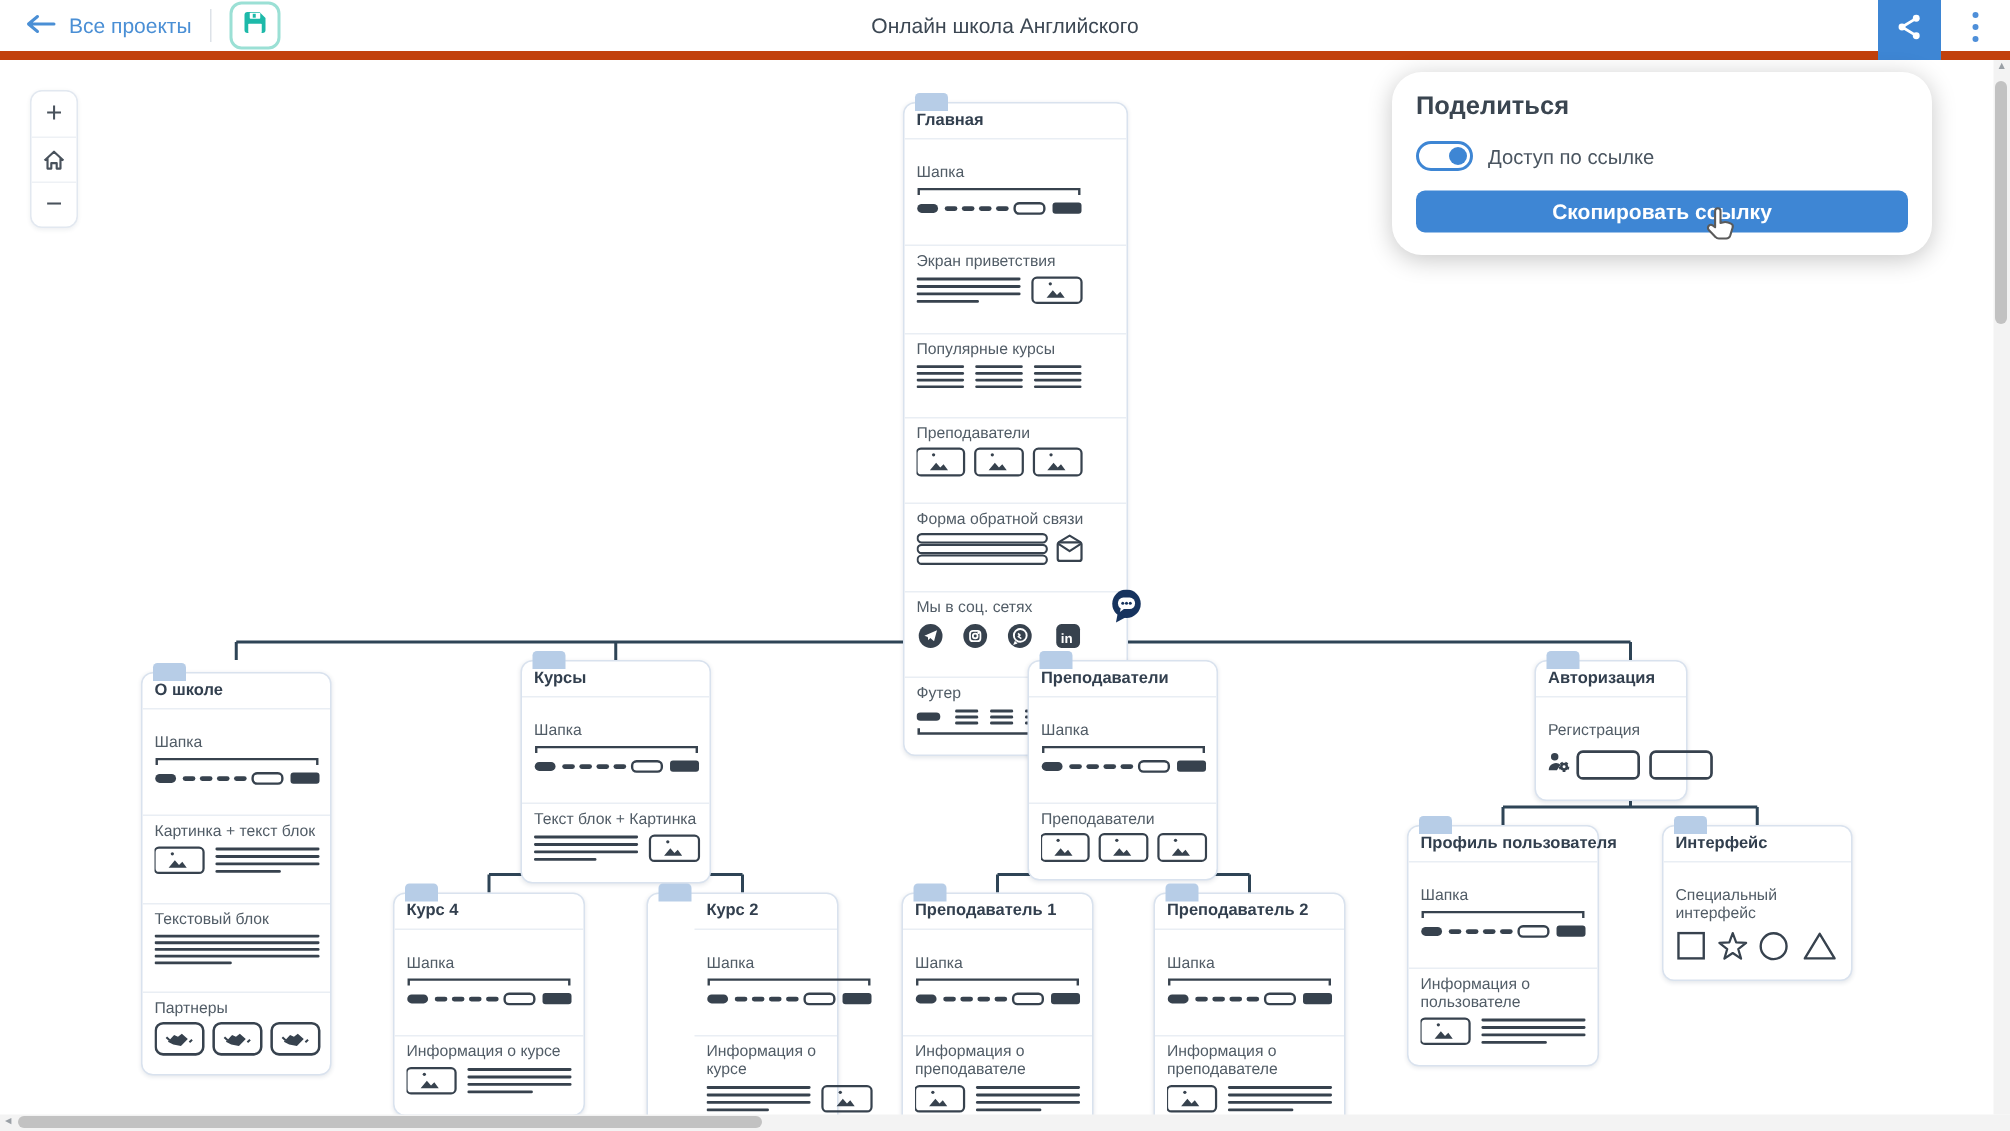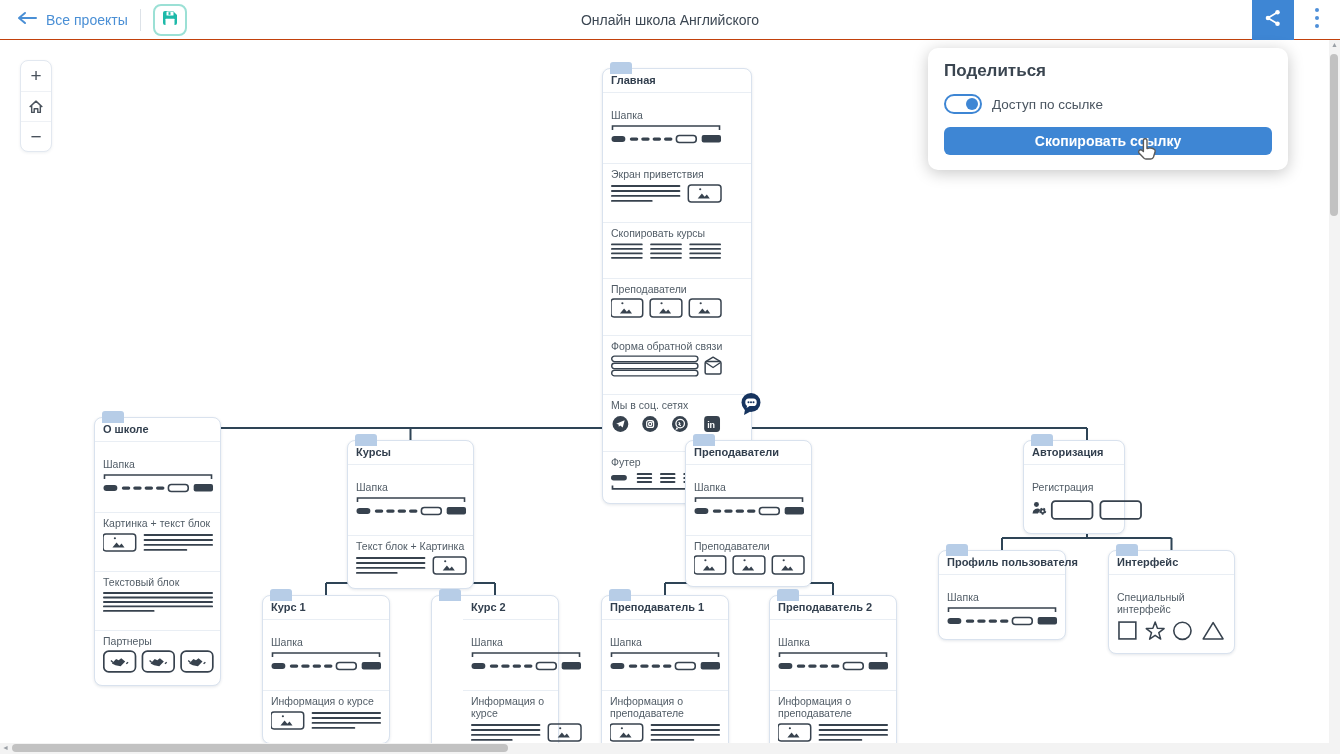--- a/index.html
+++ b/index.html
@@ -1,21 +1,21 @@
 <!DOCTYPE html>
 <html><head>
 <meta charset="utf-8">
 <style>
   * { box-sizing: border-box; margin: 0; padding: 0; }
   html,body { width:1340px; height:754px; overflow:hidden; background:#fff;
     font-family:"Liberation Sans", sans-serif; }
 
   
   .topbar { position:absolute; top:0; left:0; width:1340px; height:40px; background:#fff;
-    border-bottom:1px solid #c2410c; z-index:30; display:flex; align-items:center; }
+    border-bottom:6px solid #c2410c; z-index:30; display:flex; align-items:center; }
   .back-link { display:flex; align-items:center; gap:8px; margin-left:16px; color:#4a8fd5;
     font-size:14px; cursor:pointer; }
   .tb-sep { width:1px; height:22px; background:#dde2e8; margin:0 12px; }
   .save-btn { width:34px; height:32px; border:2px solid #9be0d5; border-radius:8px; background:#fff;
     display:flex; align-items:center; justify-content:center; }
   .doc-title { position:absolute; left:0; right:0; text-align:center; font-size:14px; color:#3c4753; }
   .share-btn { position:absolute; right:46px; top:0; width:42px; height:40px; background:#3e86d4;
     display:flex; align-items:center; justify-content:center; }
   .kebab-btn { position:absolute; right:6px; top:0; width:34px; height:40px;
     display:flex; align-items:center; justify-content:center; }
@@ -38,21 +38,21 @@
     background:#b7cde7; border-radius:3px 3px 0 0; z-index:-1; }
   .node-title { font-size:11px; font-weight:bold; color:#323f4e; padding:5px 8px 6px;
     border-bottom:1px solid #e9eef4; white-space:nowrap; }
   .section { position:relative; padding:4px 8px 5px;margin-top:12px; }
   .section + .section { border-top:1px solid #e9eef4; }
   .sec-label { font-size:10.5px; line-height:12px; color:#515c66; margin-bottom:3px; }
   .widget svg { display:block; }
   .badge { position:absolute; right:-10px; top:-2px; z-index:3; }
 
   
-  .popup { position:absolute; top:48px; right:52px; width:360px; background:#fff; border-radius:10px;
+  .popup { position:absolute; top:48px; right:52px; width:360px; background:#fff; border-radius:20px;
     box-shadow:0 3px 16px rgba(0,0,0,.22); z-index:40; padding:13px 16px 15px; }
   .popup-title { font-size:17px; font-weight:bold; color:#3a4550; margin-bottom:13px; }
   .toggle-row { display:flex; align-items:center; gap:10px; margin-bottom:13px; }
   .toggle { width:38px; height:20px; border:2px solid #3e86d4; border-radius:11px; background:#fff;
     position:relative; cursor:pointer; flex:0 0 auto; }
   .toggle .knob { position:absolute; right:2px; top:2px; width:12px; height:12px; border-radius:50%;
     background:#3e86d4; }
   .toggle-label { font-size:13.5px; color:#4a5560; }
   .copy-btn { width:100%; height:28px; background:#3e86d4; color:#fff; border:none; border-radius:6px;
     font-size:14px; font-weight:bold; font-family:inherit; cursor:pointer; }
@@ -158,21 +158,21 @@
               <rect x="0" y="12" width="70" height="1.9" rx="0.9" fill="#37424e"></rect>
               <rect x="0" y="17" width="42" height="1.9" rx="0.9" fill="#37424e"></rect>
               <rect x="78" y="2" width="33" height="17" rx="3" fill="none" stroke="#37424e" stroke-width="1.5"></rect>
   <path d="M87.5 15.5 l4.2-5 2.8 3.2 2.2-2.2 3 4 z" fill="#37424e"></path>
   <circle cx="90" cy="6.2" r="1.1" fill="#37424e"></circle>
             </svg>
       </div>
 
     </div>
         <div class="section">
-      <div class="sec-label">Скопировать курсы</div>
+      <div class="sec-label">Популярные курсы</div>
       <div class="widget">
         <svg width="111" height="19" viewBox="0 0 112 19">
               <rect x="0" y="1.5" width="32" height="1.8" rx="0.9" fill="#37424e"></rect>
               <rect x="0" y="6" width="32" height="1.8" rx="0.9" fill="#37424e"></rect>
               <rect x="0" y="10.5" width="32" height="1.8" rx="0.9" fill="#37424e"></rect>
               <rect x="0" y="15" width="32" height="1.8" rx="0.9" fill="#37424e"></rect>
               <rect x="39.5" y="1.5" width="32" height="1.8" rx="0.9" fill="#37424e"></rect>
               <rect x="39.5" y="6" width="32" height="1.8" rx="0.9" fill="#37424e"></rect>
               <rect x="39.5" y="10.5" width="32" height="1.8" rx="0.9" fill="#37424e"></rect>
               <rect x="39.5" y="15" width="32" height="1.8" rx="0.9" fill="#37424e"></rect>
@@ -266,21 +266,21 @@
   <circle cx="10" cy="9.5" r="9.5" fill="#16335e"></circle>
   <path d="M4 16.5 L9.5 18.5 L3 22 z" fill="#16335e"></path>
   <rect x="4.3" y="5.4" width="11.4" height="7.6" rx="3.6" fill="#fff"></rect>
   <path d="M6.2 12.4 h3 l-3.6 2.6 z" fill="#fff"></path>
   <circle cx="7.5" cy="9.2" r="1" fill="#16335e"></circle>
   <circle cx="10" cy="9.2" r="1" fill="#16335e"></circle>
   <circle cx="12.5" cy="9.2" r="1" fill="#16335e"></circle>
 </svg></div>
     </div>
       </div>
-      <div class="node" style="left: 94px; top: 377px; width: 127px;">
+      <div class="node" style="left: 94px; top: 408px; width: 127px;">
         <div class="tab"></div>
     <div class="node-title">О школе</div>
         <div class="section">
       <div class="sec-label">Шапка</div>
       <div class="widget">
         <svg width="111" height="22" viewBox="0 0 112 22">
               <path d="M1.5 6 V2 H109.5 V6" fill="none" stroke="#37424e" stroke-width="1.6"></path>
     <rect x="0.5" y="12" width="14" height="6" rx="3" fill="#37424e"></rect>
     <rect x="19" y="13.5" width="8.5" height="3.2" rx="1.6" fill="#37424e"></rect>
               <rect x="30.5" y="13.5" width="8.5" height="3.2" rx="1.6" fill="#37424e"></rect>
@@ -423,21 +423,21 @@
     <circle cx="10.8" cy="15.2" r="1" fill="#fff"></circle>
     <rect x="20" y="5" width="41" height="18" rx="3.5" fill="none" stroke="#37424e" stroke-width="1.8"></rect>
     <rect x="69" y="5" width="41" height="18" rx="3.5" fill="none" stroke="#37424e" stroke-width="1.8"></rect>
             </svg>
       </div>
 
     </div>
       </div>
       <div class="node" style="left: 262px; top: 555px; width: 128px;">
         <div class="tab"></div>
-    <div class="node-title">Курс 1</div>
+    <div class="node-title">Курс 4</div>
         <div class="section">
       <div class="sec-label">Шапка</div>
       <div class="widget">
         <svg width="111" height="22" viewBox="0 0 112 22">
               <path d="M1.5 6 V2 H109.5 V6" fill="none" stroke="#37424e" stroke-width="1.6"></path>
     <rect x="0.5" y="12" width="14" height="6" rx="3" fill="#37424e"></rect>
     <rect x="19" y="13.5" width="8.5" height="3.2" rx="1.6" fill="#37424e"></rect>
               <rect x="30.5" y="13.5" width="8.5" height="3.2" rx="1.6" fill="#37424e"></rect>
               <rect x="42" y="13.5" width="8.5" height="3.2" rx="1.6" fill="#37424e"></rect>
               <rect x="53.5" y="13.5" width="8.5" height="3.2" rx="1.6" fill="#37424e"></rect>
@@ -576,20 +576,35 @@
       <div class="widget">
         <svg width="111" height="22" viewBox="0 0 112 22">
               <path d="M1.5 6 V2 H109.5 V6" fill="none" stroke="#37424e" stroke-width="1.6"></path>
     <rect x="0.5" y="12" width="14" height="6" rx="3" fill="#37424e"></rect>
     <rect x="19" y="13.5" width="8.5" height="3.2" rx="1.6" fill="#37424e"></rect>
               <rect x="30.5" y="13.5" width="8.5" height="3.2" rx="1.6" fill="#37424e"></rect>
               <rect x="42" y="13.5" width="8.5" height="3.2" rx="1.6" fill="#37424e"></rect>
               <rect x="53.5" y="13.5" width="8.5" height="3.2" rx="1.6" fill="#37424e"></rect>
     <rect x="66" y="11.5" width="20" height="7" rx="3" fill="none" stroke="#37424e" stroke-width="1.6"></rect>
     <rect x="91.5" y="11" width="19.5" height="7.5" rx="2" fill="#37424e"></rect>
+            </svg>
+      </div>
+
+    </div>
+        <div class="section">
+      <div class="sec-label">Информация о пользователе</div>
+      <div class="widget">
+        <svg width="111" height="22" viewBox="0 0 112 22">
+              <rect x="0" y="2" width="33" height="17" rx="3" fill="none" stroke="#37424e" stroke-width="1.5"></rect>
+  <path d="M9.5 15.5 l4.2-5 2.8 3.2 2.2-2.2 3 4 z" fill="#37424e"></path>
+  <circle cx="12" cy="6.2" r="1.1" fill="#37424e"></circle>
+              <rect x="41" y="2" width="70" height="1.9" rx="0.9" fill="#37424e"></rect>
+              <rect x="41" y="7" width="70" height="1.9" rx="0.9" fill="#37424e"></rect>
+              <rect x="41" y="12" width="70" height="1.9" rx="0.9" fill="#37424e"></rect>
+              <rect x="41" y="17" width="44" height="1.9" rx="0.9" fill="#37424e"></rect>
             </svg>
       </div>
 
     </div>
       </div>
       <div class="node" style="left: 1108px; top: 510px; width: 127px;">
         <div class="tab"></div>
     <div class="node-title">Интерфейс</div>
         <div class="section">
       <div class="sec-label">Специальный интерфейс</div>

